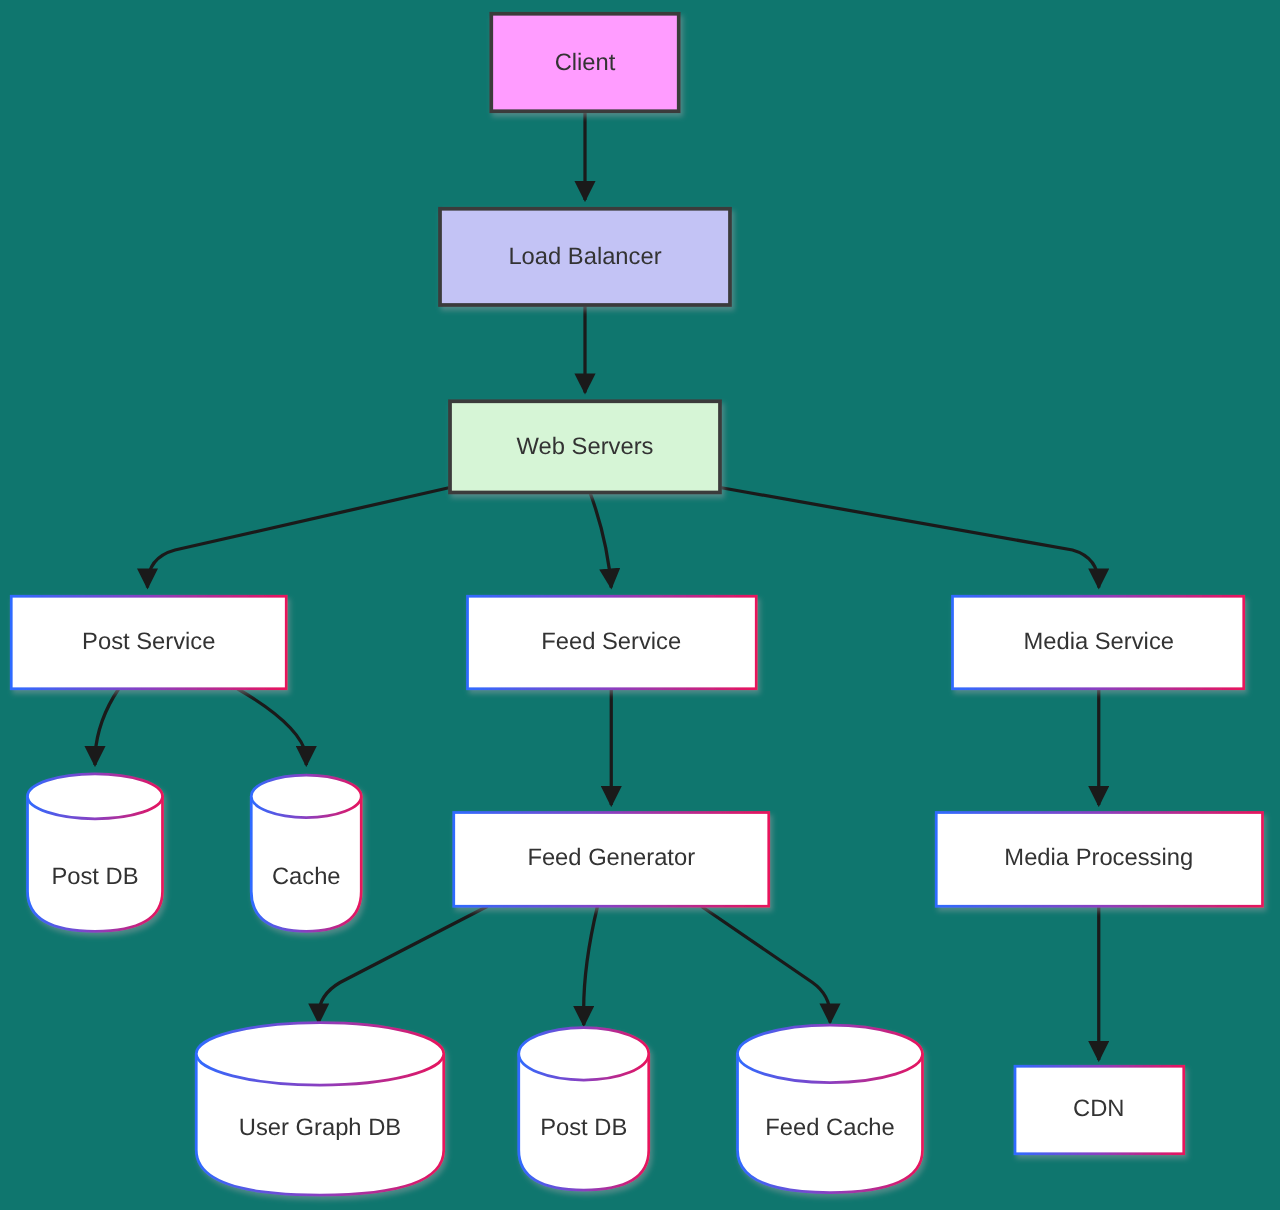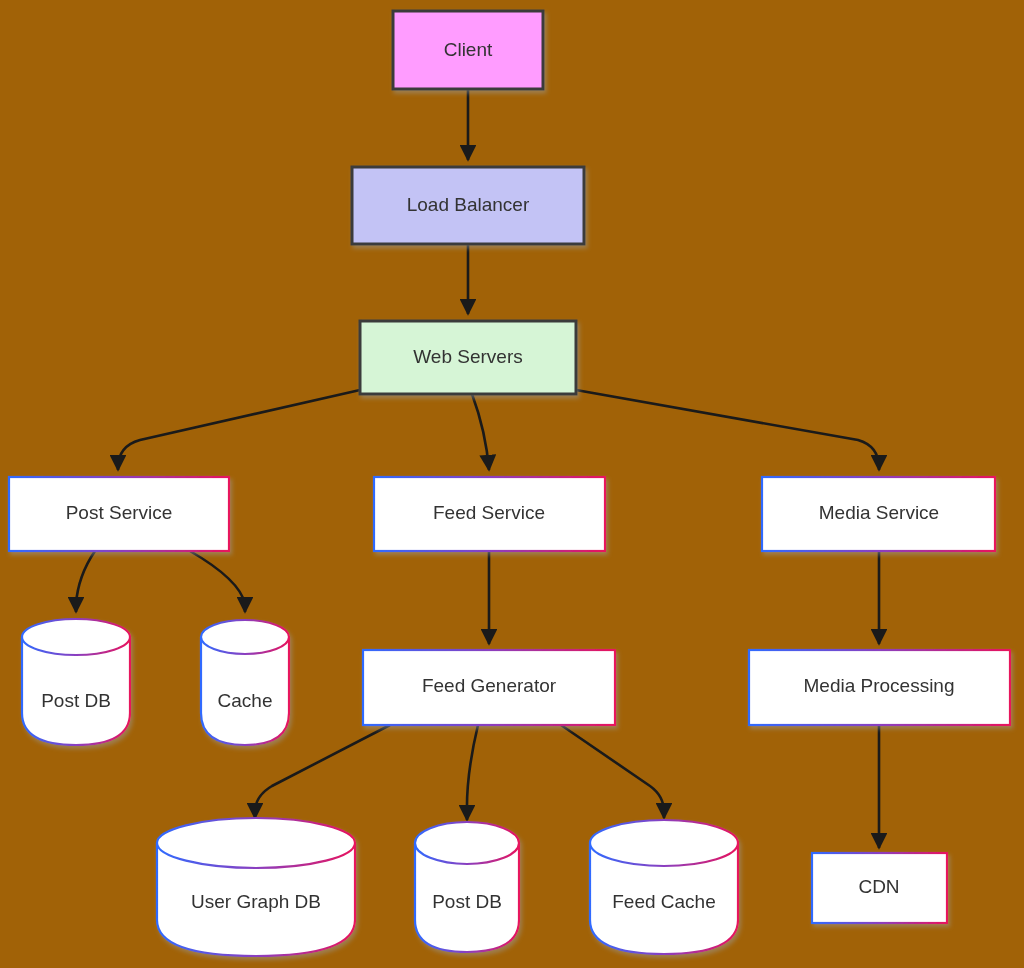--- a/index.html
+++ b/index.html
@@ -11,21 +11,21 @@
   body {
     width: 1024px;
     height: 968px;
     overflow: hidden;
     font-family: "Liberation Sans", sans-serif;
   }
   #diagram-root {
     position: relative;
     width: 1024px;
     height: 968px;
-    background: #a16207;
+    background: #0f766e;
   }
   #diagram-svg {
     position: absolute;
     top: 0;
     left: 0;
     width: 1024px;
     height: 968px;
     display: block;
   }
   .node-label {

